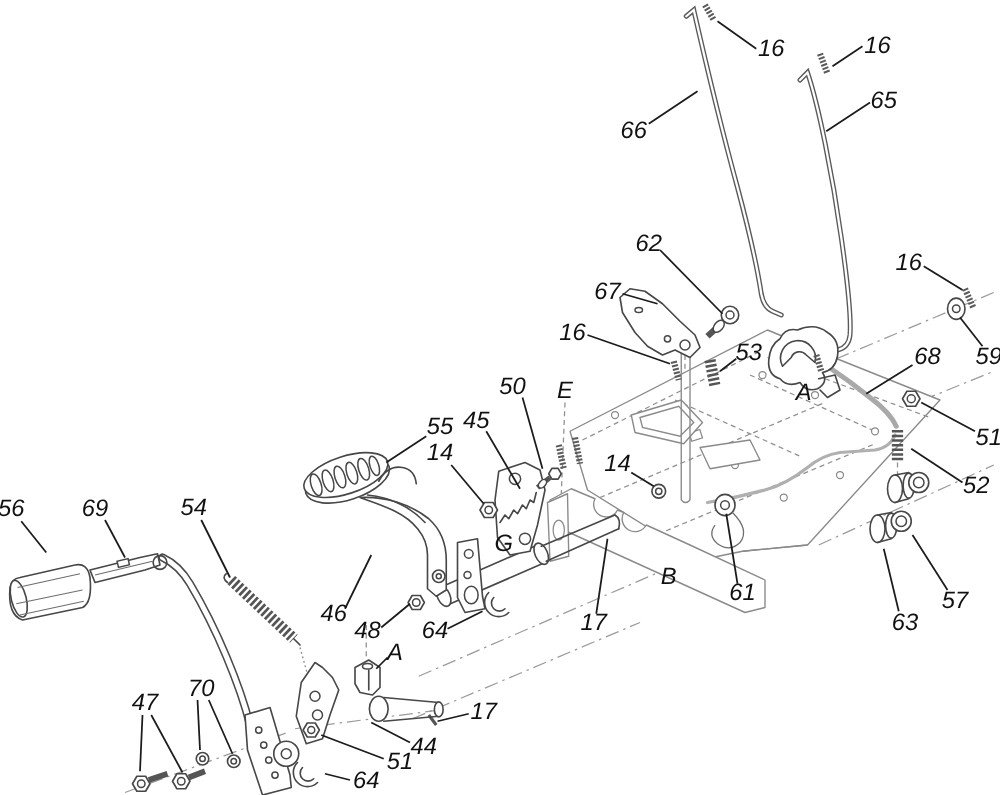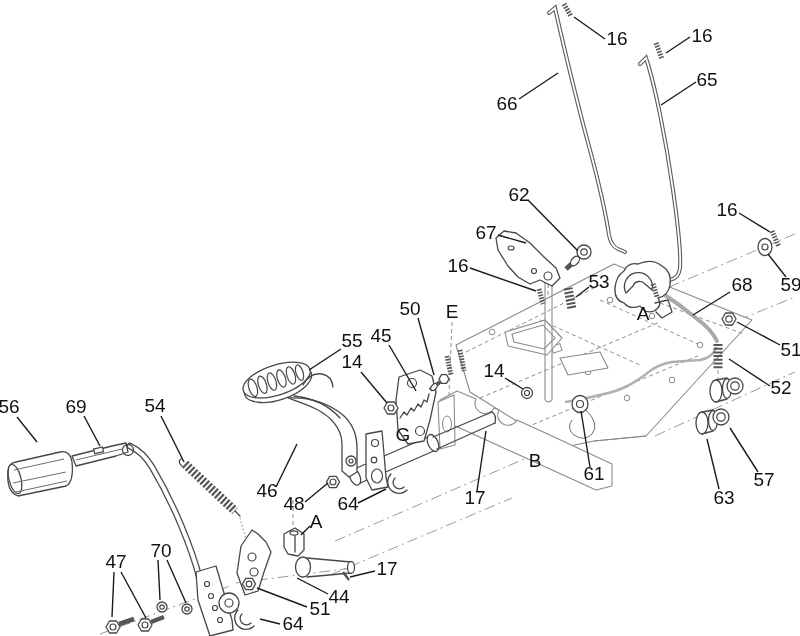--- a/index.html
+++ b/index.html
@@ -1,17 +1,17 @@
 <!DOCTYPE html>
 <html><head>
 <meta charset="utf-8">
 <style>
   html,body{margin:0;padding:0;background:#fff;}
   .stage{position:relative;width:800px;height:636px;background:#ffffff;overflow:hidden;
-         font-family:"Liberation Sans",sans-serif;}
+         font-family:"Liberation Sans",sans-serif;font-style:italic;}
   svg{display:block;}
   
   .part{fill:#ffffff;stroke:#474747;stroke-width:1.3;stroke-linejoin:round;}
   .pline{fill:none;stroke:#474747;stroke-width:1.3;stroke-linecap:round;stroke-linejoin:round;}
   .thin{fill:none;stroke:#6e6e6e;stroke-width:1;}
   .frame{fill:#ffffff;stroke:#8a8a8a;stroke-width:1.1;stroke-linejoin:round;}
   .frameline{fill:none;stroke:#8a8a8a;stroke-width:1.1;}
   .hole{fill:#ffffff;stroke:#8a8a8a;stroke-width:1;}
   .dhole{fill:#ffffff;stroke:#474747;stroke-width:1.2;}
   .gray-arm{fill:none;stroke:#a9a9a9;stroke-width:4;stroke-linecap:round;}

